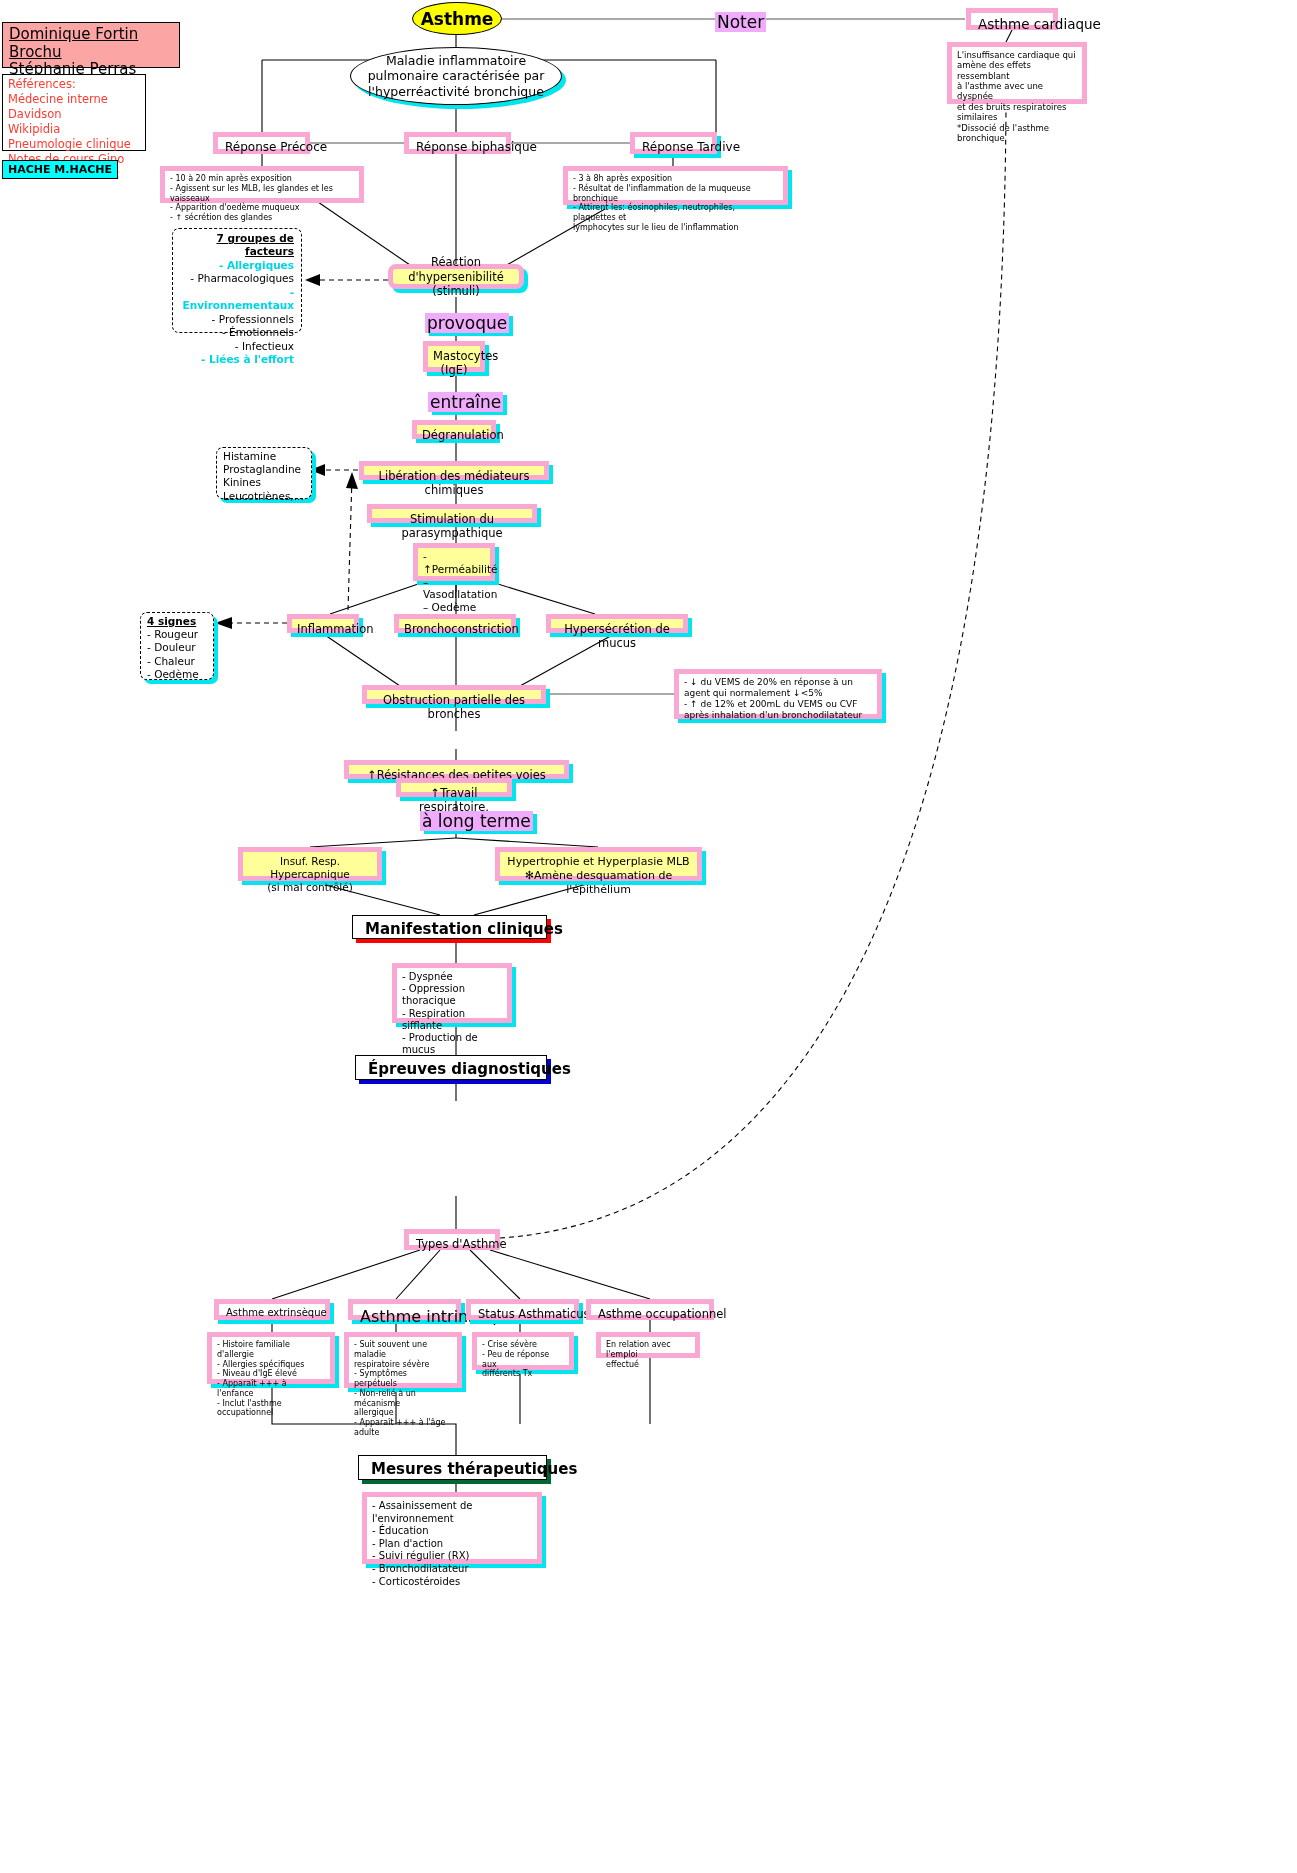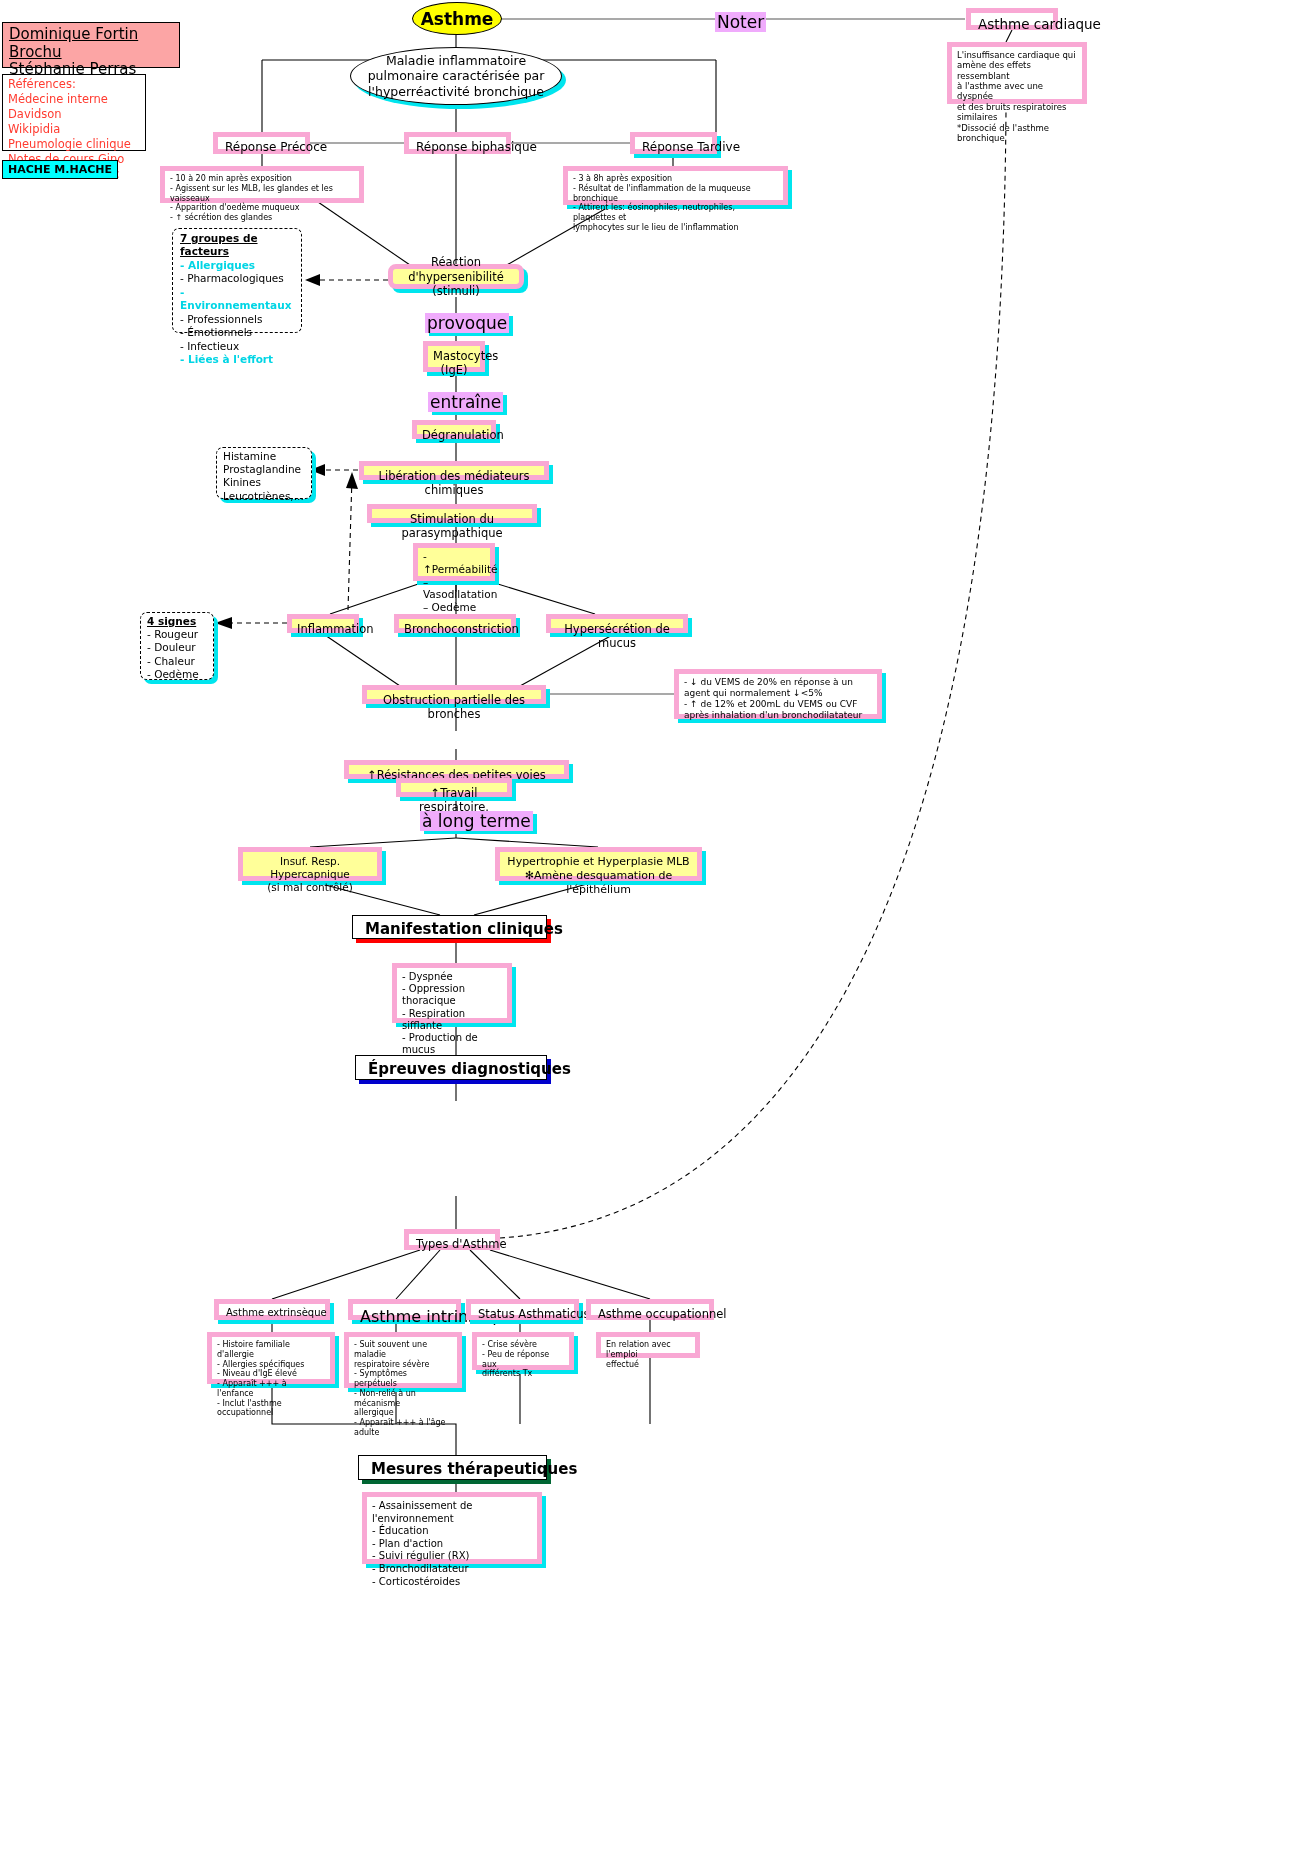--- a/index.html
+++ b/index.html
@@ -282,21 +282,21 @@
   <div class="box" style="left:160px;top:166px;width:204px;height:37px;font-size:8px;">- 10 à 20 min après exposition
 - Agissent sur les MLB, les  glandes et les vaisseaux
 - Apparition d'oedème muqueux
 - ↑ sécrétion des glandes</div>
 
   <div class="box shadow-cyan" style="left:563px;top:166px;width:225px;height:39px;font-size:8px;">- 3 à 8h après exposition
 - Résultat de l'inflammation de la muqueuse bronchique
 - Attirent les: éosinophiles, neutrophiles, plaquettes et
    lymphocytes sur le lieu de l'inflammation</div>
 
-  <div class="dashed" style="position:absolute;left:172px;top:228px;width:130px;height:105px;padding:3px 7px;box-sizing:border-box;font-size:10.5px;line-height:1.28;">
+  <div class="dashed" style="position:absolute;left:172px;top:228px;width:130px;height:105px;padding:3px 7px;box-sizing:border-box;font-size:10.5px;line-height:1.28;text-align:right;">
     <div class="ul">7 groupes de facteurs</div>
     <div class="cyan-txt">- Allergiques</div>
     <div>- Pharmacologiques</div>
     <div class="cyan-txt">- Environnementaux</div>
     <div>- Professionnels</div>
     <div>- Émotionnels</div>
     <div>- Infectieux</div>
     <div class="cyan-txt">- Liées à l'effort</div>
   </div>
 

